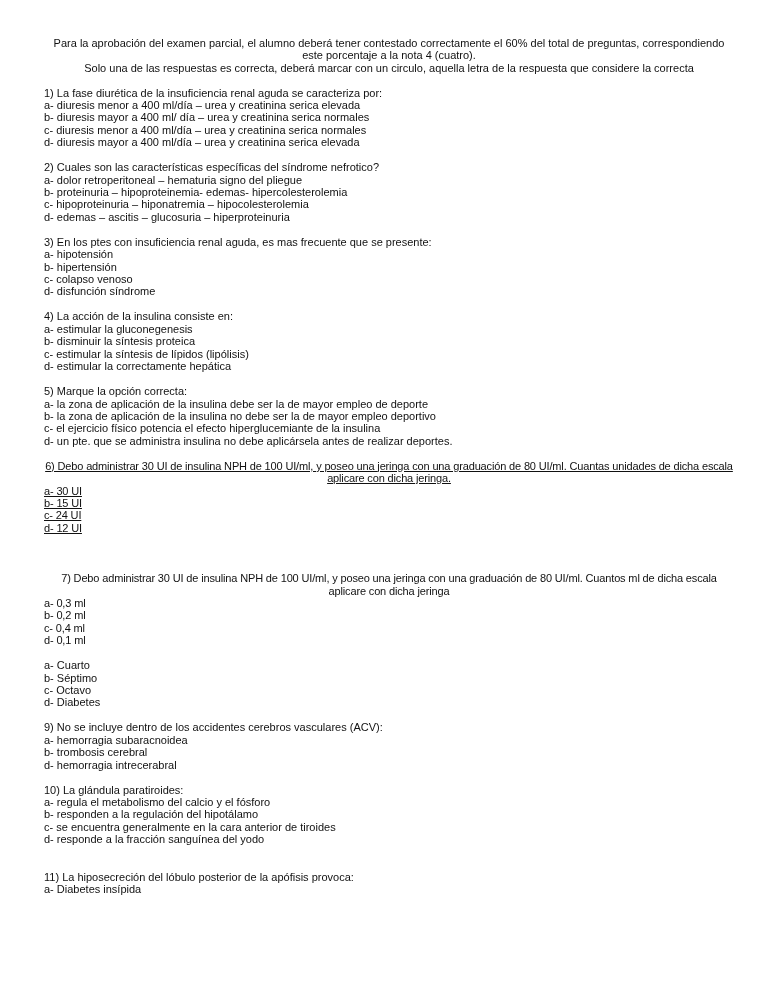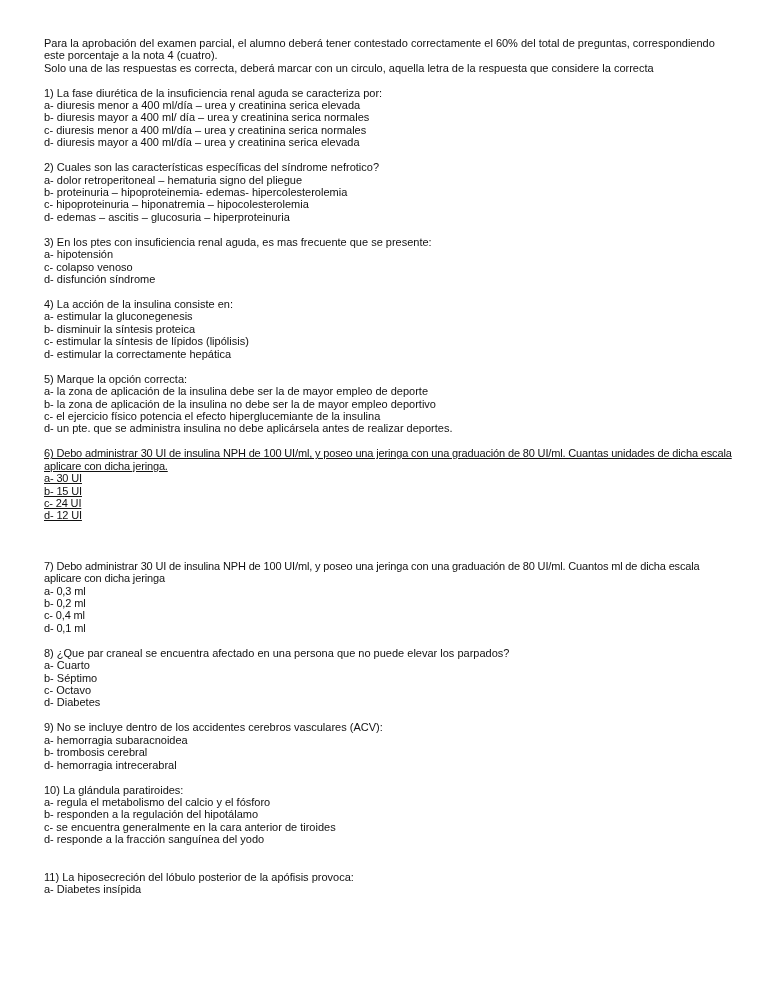--- a/index.html
+++ b/index.html
@@ -23,20 +23,21 @@
       line-height: 12.4px;
       color: #111111;
     }
     .line {
       display: block;
       white-space: nowrap;
     }
     .wrap {
       display: block;
       white-space: normal;
+      text-align: center;
     }
     .intro {
       margin-bottom: 12.4px;
     }
     .question {
       margin-bottom: 12.6px;
     }
     .question.narrow .line,
     .question.narrow .wrap {
       letter-spacing: -0.15px;
@@ -71,20 +72,21 @@
     <span class="line">2) Cuales son las características específicas del síndrome nefrotico?</span>
     <span class="line">a- dolor retroperitoneal – hematuria signo del pliegue</span>
     <span class="line">b- proteinuria – hipoproteinemia- edemas- hipercolesterolemia</span>
     <span class="line">c- hipoproteinuria – hiponatremia – hipocolesterolemia</span>
     <span class="line">d- edemas – ascitis – glucosuria – hiperproteinuria</span>
   </div>
 
   <div class="question">
     <span class="line">3) En los ptes con insuficiencia renal aguda, es mas frecuente que se presente:</span>
     <span class="line">a- hipotensión</span>
+    <span class="line">b- hipertensión</span>
     <span class="line">c- colapso venoso</span>
     <span class="line">d- disfunción síndrome</span>
   </div>
 
   <div class="question">
     <span class="line">4) La acción de la insulina consiste en:</span>
     <span class="line">a- estimular la gluconegenesis</span>
     <span class="line">b- disminuir la síntesis proteica</span>
     <span class="line">c- estimular la síntesis de lípidos (lipólisis)</span>
     <span class="line">d- estimular la correctamente hepática</span>
@@ -108,21 +110,20 @@
 
   <div class="question narrow">
     <span class="wrap">7) Debo administrar 30 UI de insulina NPH de 100 UI/ml, y poseo una jeringa con una graduación de 80 UI/ml. Cuantos ml de dicha escala aplicare con dicha jeringa</span>
     <span class="line">a- 0,3 ml</span>
     <span class="line">b- 0,2 ml</span>
     <span class="line">c- 0,4 ml</span>
     <span class="line">d- 0,1 ml</span>
   </div>
 
   <div class="question">
-    <span class="line">8) ¿Que par craneal se encuentra afectado en una persona que no puede elevar los parpados?</span>
     <span class="line">a- Cuarto</span>
     <span class="line">b- Séptimo</span>
     <span class="line">c- Octavo</span>
     <span class="line">d- Diabetes</span>
   </div>
 
   <div class="question">
     <span class="line">9) No se incluye dentro de los accidentes cerebros vasculares (ACV):</span>
     <span class="line">a- hemorragia subaracnoidea</span>
     <span class="line">b- trombosis cerebral</span>

